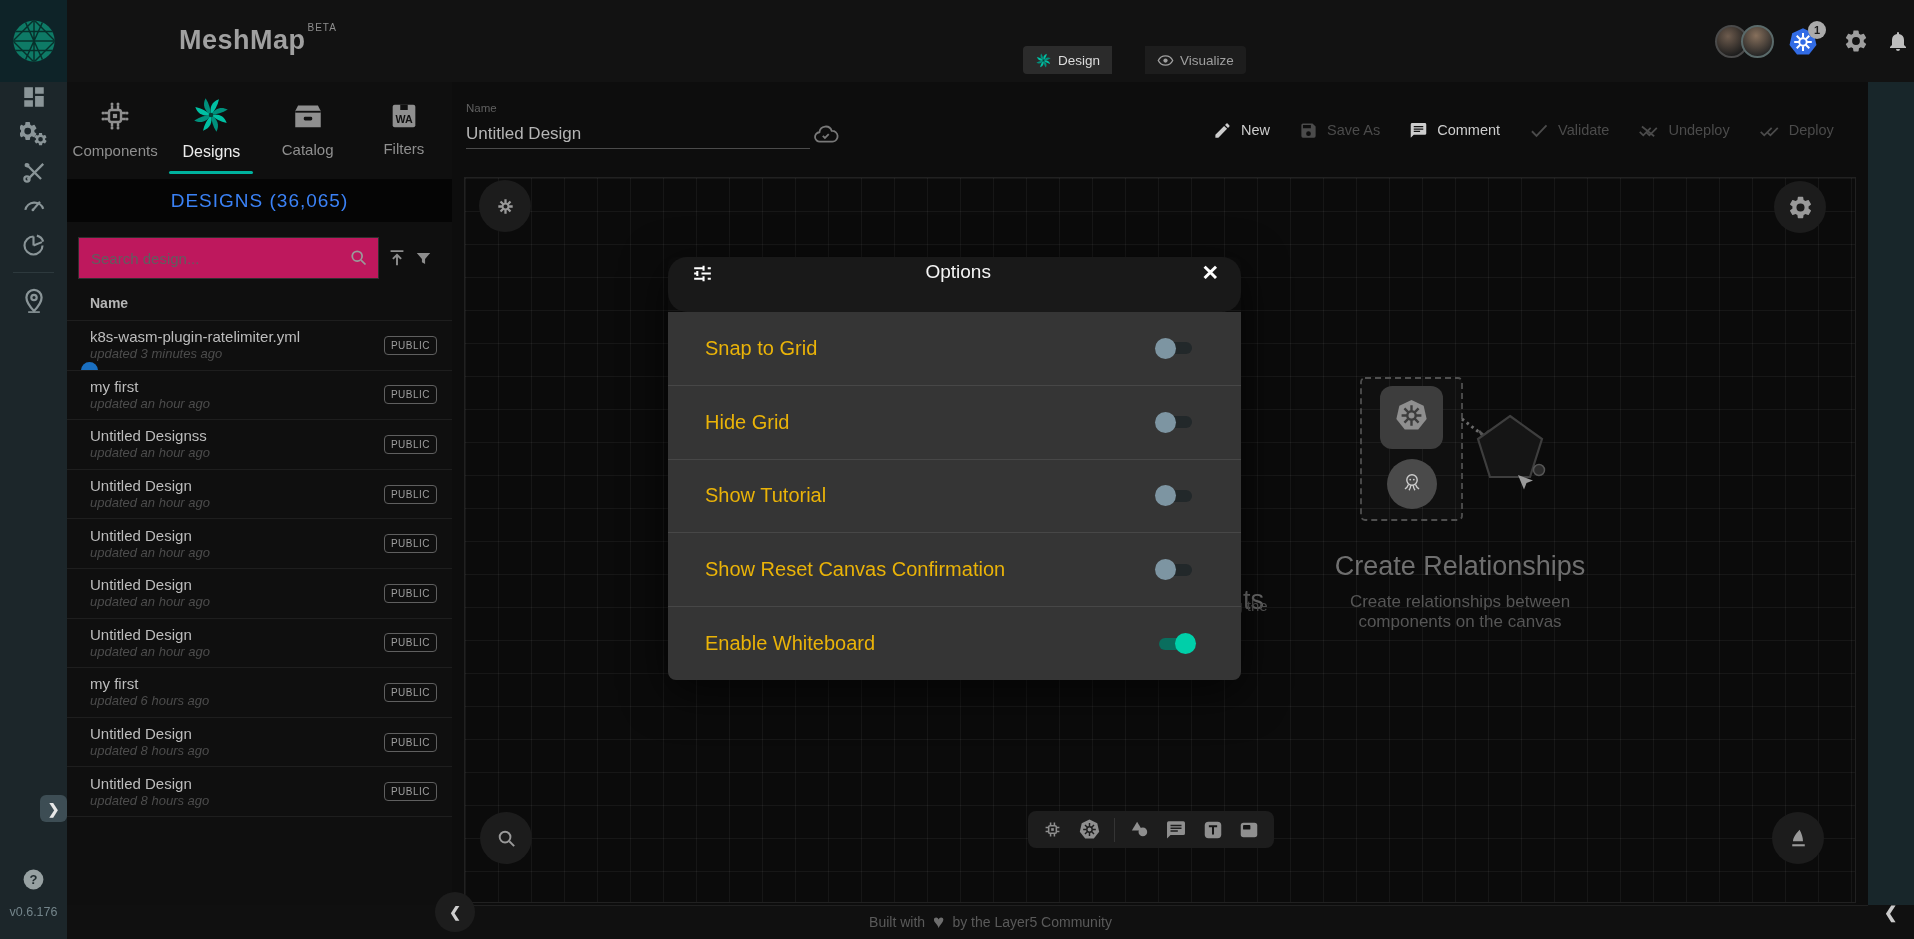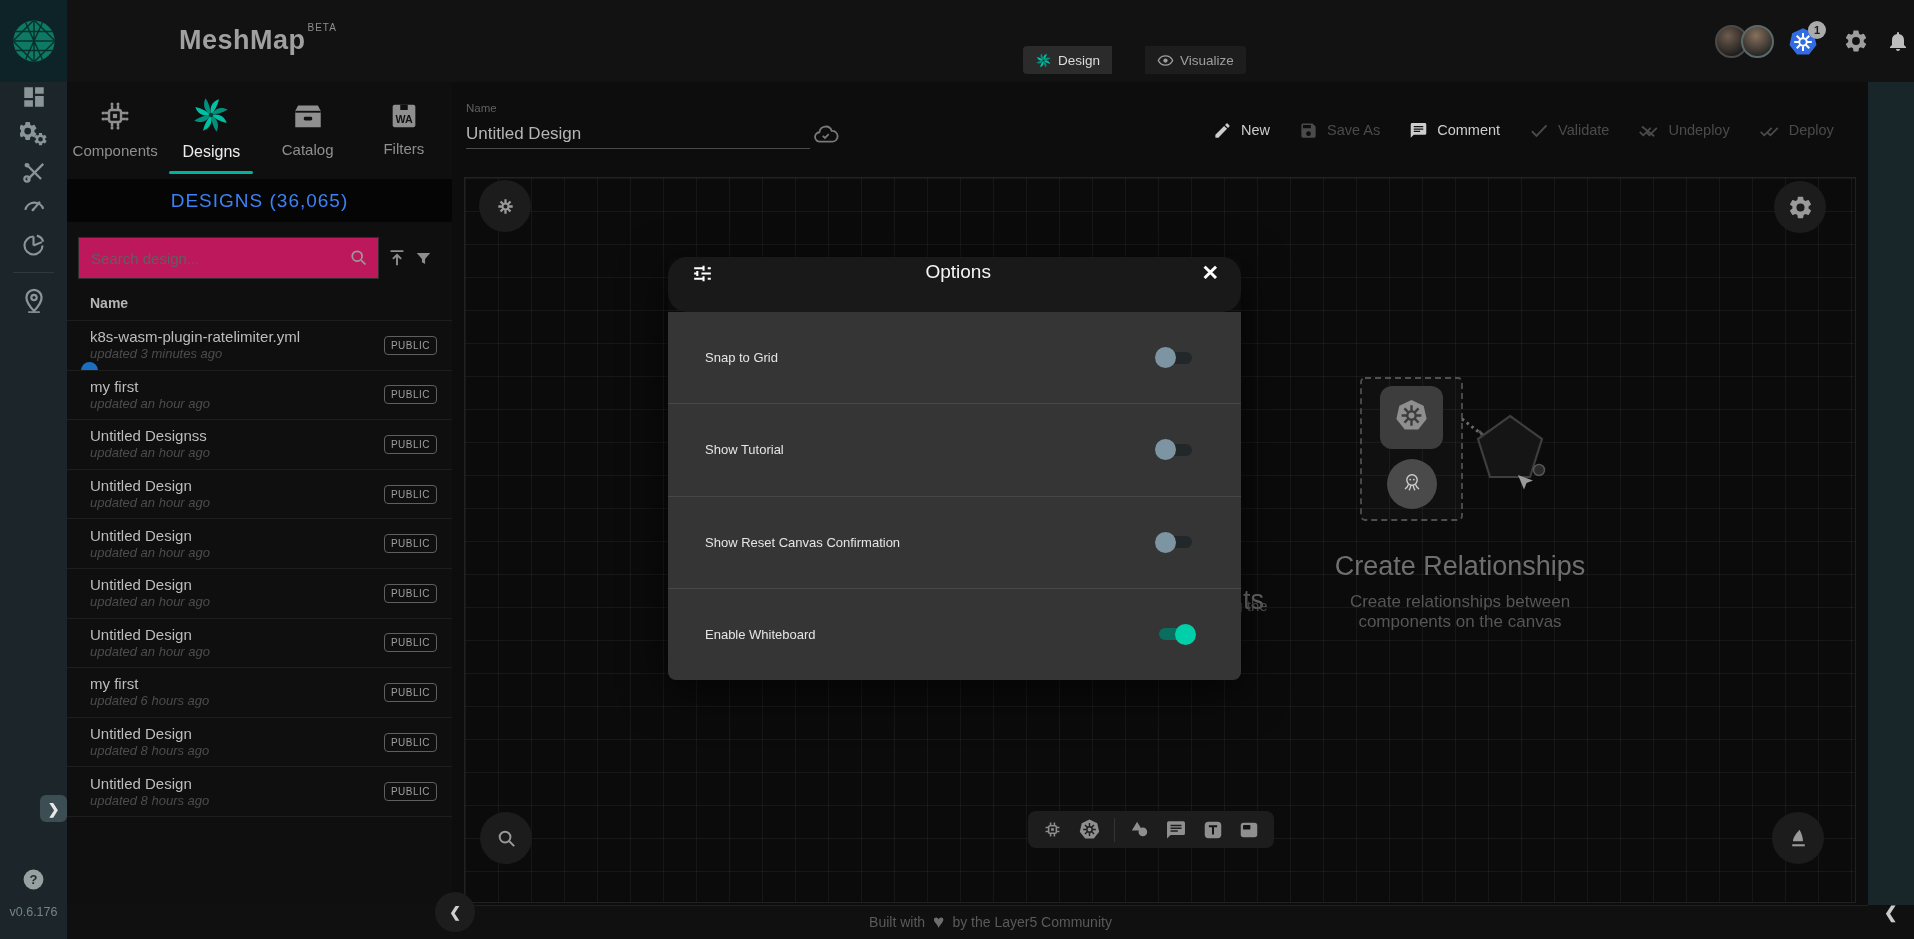--- a/index.html
+++ b/index.html
@@ -79,21 +79,21 @@
   #cr-desc{left:1310px;top:592px;width:300px;text-align:center;color:#565656;font-size:17px;line-height:20px;}
 
   
   #modal{left:668px;top:257px;width:573px;height:423px;border-radius:8px;overflow:hidden;box-shadow:0 12px 45px rgba(0,0,0,.65);z-index:50;}
   #modal-header{height:55px;background:#191919;display:flex;align-items:flex-start;padding:4px 22px;border-radius:19px;}
   #modal-title{flex:1;text-align:center;color:#f5f5f5;font-size:19px;}
   #modal-close{color:#fff;font-size:21px;font-weight:bold;cursor:pointer;}
   #modal-body{height:368px;background:#353535;display:flex;flex-direction:column;}
   .opt-row{flex:1;display:flex;align-items:center;justify-content:space-between;padding:0 45px 0 37px;border-bottom:1px solid #474747;}
   .opt-row:last-child{border-bottom:none;}
-  .opt-label{color:#e5e5e5;font-size:13px;}
+  .opt-label{color:#eab308;font-size:20px;}
   .switch{position:relative;width:41px;height:21px;cursor:pointer;display:inline-block;}
   .switch .track{position:absolute;left:4px;top:4.5px;width:33px;height:12px;border-radius:7px;background:#22282a;}
   .switch .knob{position:absolute;left:0;top:0;width:21px;height:21px;border-radius:50%;background:#7D95A2;}
   .switch.on .track{background:#0a6e5e;}
   .switch.on .knob{left:20px;background:#00CFA9;}
 
   
   #footer{left:67px;top:905px;width:1847px;height:34px;background:#101010;display:flex;align-items:center;justify-content:center;gap:8px;}
   #footer-border{left:452px;top:905px;width:1416px;height:1px;background:#202020;}
   .foot-txt{color:#5a5a5a;font-size:14px;}
@@ -553,20 +553,27 @@
     </div>
     <div id="modal-body">
       <div class="opt-row">
         <span class="opt-label">Snap to Grid</span>
         <span class="switch">
             <span class="track"></span>
             <span class="knob"></span>
           </span>
       </div>
       <div class="opt-row">
+        <span class="opt-label">Hide Grid</span>
+        <span class="switch">
+            <span class="track"></span>
+            <span class="knob"></span>
+          </span>
+      </div>
+      <div class="opt-row">
         <span class="opt-label">Show Tutorial</span>
         <span class="switch">
             <span class="track"></span>
             <span class="knob"></span>
           </span>
       </div>
       <div class="opt-row">
         <span class="opt-label">Show Reset Canvas Confirmation</span>
         <span class="switch">
             <span class="track"></span>

